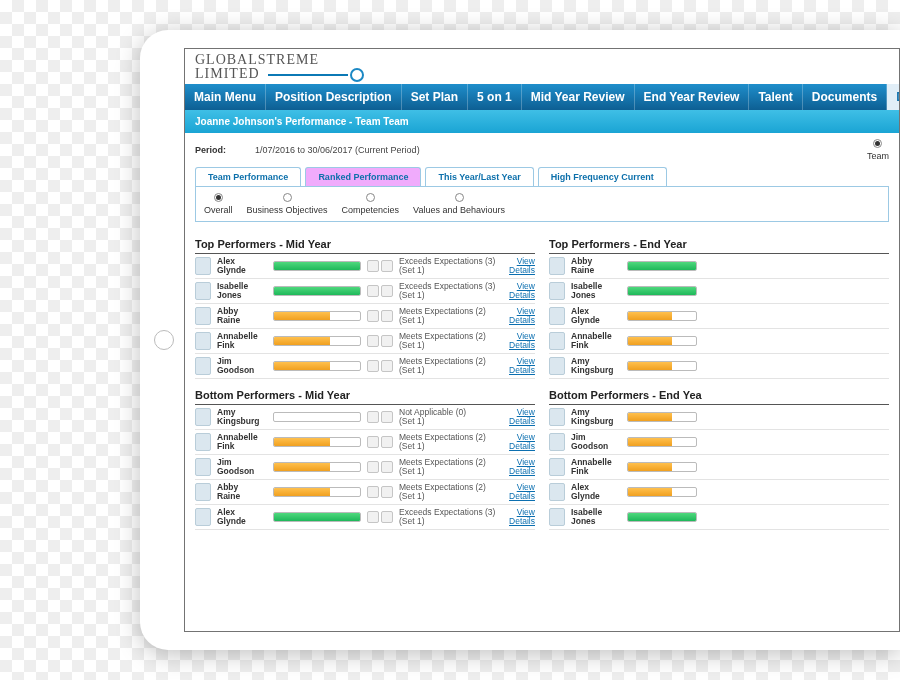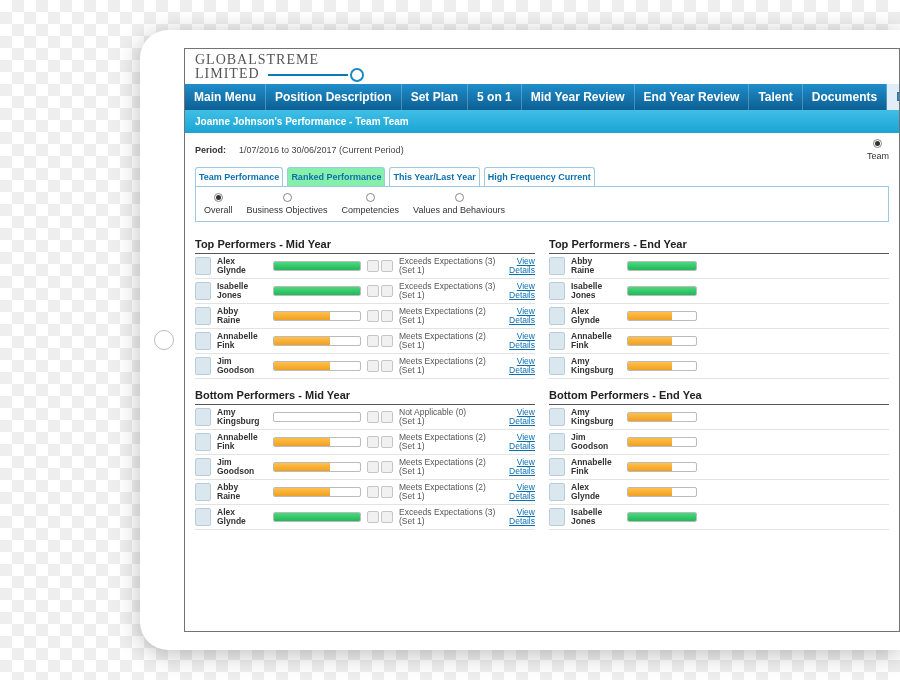--- a/index.html
+++ b/index.html
@@ -97,45 +97,45 @@
     font-weight: bold;
     padding: 6px 10px;
   }
   .period-row {
     display: flex;
     align-items: center;
     font-size: 9px;
     padding: 6px 10px;
     background: #fff;
   }
-  .period-row .label { font-weight: bold; color:#333; margin-right:6px;}
+  .period-row .label { font-weight: bold; color:#333; margin-right:22px;}
   .period-row .value { color:#444;margin-left:7px; }
   .period-row .spacer { flex:1; }
   .radio-txt { display:flex; align-items:center; gap:3px; font-size:9px; color:#333;flex-direction:column; }
   .radio-dot { width:9px;height:9px;border:1px solid #888;border-radius:50%;display:inline-flex;align-items:center;justify-content:center;}
   .radio-dot.on::after{content:"";width:5px;height:5px;background:#333;border-radius:50%;}
   .tabs {
     display: flex;
     gap: 4px;
     padding: 0 10px;
     font-size: 9px;
     align-items: flex-end;
   }
   .tabs .tab {
     border: 1px solid #9cc9e4;
     border-bottom: none;
-    padding: 4px 3px;
+    padding: 4px 12px;
     color: #0d70ab;
     font-weight: bold;
     border-radius: 3px 3px 0 0;
     background: #fff;
     cursor: pointer;
   }
   .tabs .tab.active {
-    background: #86efac;
+    background: #f0abfc;
   }
   .tab-body {
     margin: 0 10px 6px 10px;
     border: 1px solid #9cc9e4;
     padding: 6px 8px;
     font-size: 9px;
     color:#333;
     display:flex;
     gap:14px;
   }

